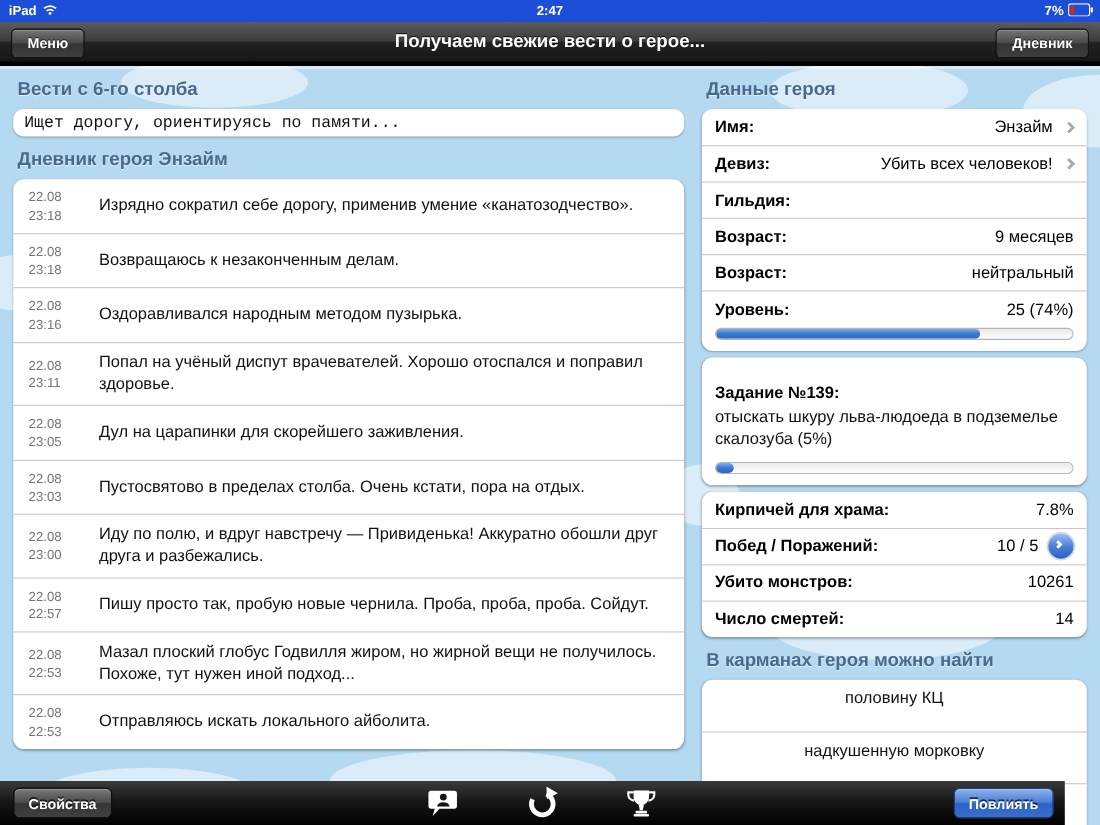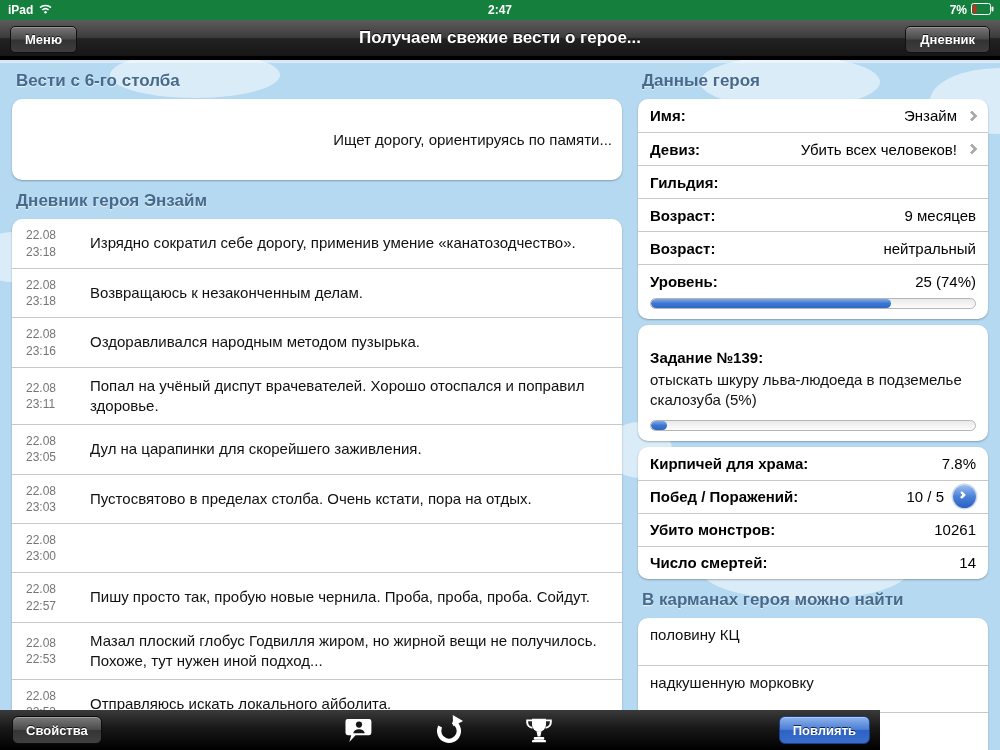--- a/index.html
+++ b/index.html
@@ -1,20 +1,20 @@
 <!DOCTYPE html>
 <html><head>
 <meta charset="utf-8">
 <style>
   * { margin:0; padding:0; box-sizing:border-box; }
   html,body { width:1000px; height:750px; overflow:hidden; }
   body { font-family:"Liberation Sans","DejaVu Sans",sans-serif; position:relative; background:#000; }
 
   
-  .status-bar { position:absolute; top:0; left:0; width:1000px; height:20px; background:#15803d;
+  .status-bar { position:absolute; top:0; left:0; width:1000px; height:20px; background:#1d4ed8;
     color:#fff; font-size:12px; font-weight:bold; display:flex; align-items:center; }
   .sb-left { position:absolute; left:8px; display:flex; align-items:center; gap:5px; }
   .sb-center { width:100%; text-align:center; }
   .sb-right { position:absolute; right:6px; display:flex; align-items:center; gap:4px; }
 
   
   .nav-bar { position:absolute; top:20px; left:0; width:1000px; height:38px;
     background:linear-gradient(180deg,#5c5c5c 0%,#3c3c3c 48%,#222 52%,#161616 100%);
     border-bottom:2px solid #000; display:flex; align-items:center; justify-content:center; }
   .nav-title { color:#fff; font-size:17px; font-weight:bold; text-shadow:0 -1px 0 rgba(0,0,0,.8); }
@@ -30,21 +30,21 @@
   .cloud { position:absolute; background:rgba(255,255,255,.5); border-radius:50%; }
 
   .col-left { position:absolute; left:12px; top:0; width:610px; }
   .col-right { position:absolute; left:638px; top:0; width:350px; }
 
   .section-heading { font-size:17px; font-weight:bold; color:#46698c; margin:11px 0 8px 4px;
     text-shadow:0 1px 1px rgba(255,255,255,.7); }
 
   .panel { background:#fff; border-radius:10px; box-shadow:0 1px 2px rgba(0,0,0,.28); overflow:hidden; }
 
-  .status-box { padding:32px 10px; text-align:right; font-size:15px; color:#111; }
+  .status-box { padding:4px 10px; text-align:left; font-size:15px; color:#111;font-family:Liberation Mono, monospace; }
 
   
   .diary-row { display:flex; align-items:center; padding:8px 14px; min-height:49px; border-top:1px solid #c9c9c9; }
   .diary-row:first-child { border-top:none; }
   .diary-time { width:48px; flex-shrink:0; margin-right:16px; font-size:12px; color:#757575; line-height:1.35; }
   .diary-text { font-size:15px; color:#111; line-height:1.35; }
 
   
   .hero-row { display:flex; align-items:center; justify-content:space-between; height:33px;
     padding:0 12px; border-top:1px solid #c9c9c9; font-size:15px; }
@@ -62,25 +62,25 @@
 
   .task-label { font-weight:bold; font-size:15px; padding:8px 12px 4px;margin-top:16px; }
   .task-text { font-size:15px; padding:0 12px 8px; line-height:1.35; color:#111; }
 
   .detail-btn { width:23px; height:23px; border-radius:50%; border:none; cursor:pointer;
     background:linear-gradient(180deg,#9dbff0 0%,#4a82d8 50%,#2a5fc4 100%);
     box-shadow:0 0 0 1.5px #cfd9ea; position:relative; }
   .detail-btn .chevron { width:6px; height:6px; border-color:#fff; position:absolute; left:6px; top:7px; margin:0; }
 
   
-  .pocket-row { height:47px; line-height:33px; padding:0 12px; font-size:15px; border-top:1px solid #c9c9c9; color:#111; }
+  .pocket-row { height:47px; line-height:33px; padding:0 12px; font-size:15px; border-top:1px solid #c9c9c9; color:#111;text-align:center; }
   .pocket-row:first-child { border-top:none; }
 
   
-  .toolbar { position:absolute; bottom:0; left:0; width:880px; height:40px; z-index:10;
+  .toolbar { position:absolute; bottom:0; left:0; width:968px; height:40px; z-index:10;
     background:linear-gradient(180deg,#3a3a3a 0%,#181818 45%,#000 100%); display:flex; align-items:center; justify-content:center; }
   .tb-btn { position:absolute; top:6px; height:28px; padding:0 13px; color:#fff; font-size:13px; font-weight:bold;
     border:1px solid #0c0c0c; border-radius:6px; display:flex; align-items:center; cursor:pointer;
     text-shadow:0 -1px 0 rgba(0,0,0,.7);
     background:linear-gradient(180deg,#7a7a7a 0%,#4c4c4c 48%,#353535 52%,#404040 100%);
     box-shadow:inset 0 1px 0 rgba(255,255,255,.3); }
   .tb-btn.left { left:12px; }
   .tb-btn.blue { right:10px;
     background:linear-gradient(180deg,#8fb4ea 0%,#4a7ed6 48%,#2d63c6 52%,#3a6ecb 100%); border-color:#1c3f86; }
   .tb-icons { display:flex; align-items:center; gap:58px; margin-left:18px; }
@@ -175,20 +175,21 @@
             <div>22.08</div>
             <div>23:03</div>
           </div>
         <div class="diary-text">Пустосвятово в пределах столба. Очень кстати, пора на отдых.</div>
       </div>
       <div class="diary-row">
         <div class="diary-time">
             <div>22.08</div>
             <div>23:00</div>
           </div>
+        <div class="diary-text">Иду по полю, и вдруг навстречу — Привиденька! Аккуратно обошли друг друга и разбежались.</div>
       </div>
       <div class="diary-row">
         <div class="diary-time">
             <div>22.08</div>
             <div>22:57</div>
           </div>
         <div class="diary-text">Пишу просто так, пробую новые чернила. Проба, проба, проба. Сойдут.</div>
       </div>
       <div class="diary-row">
         <div class="diary-time">

